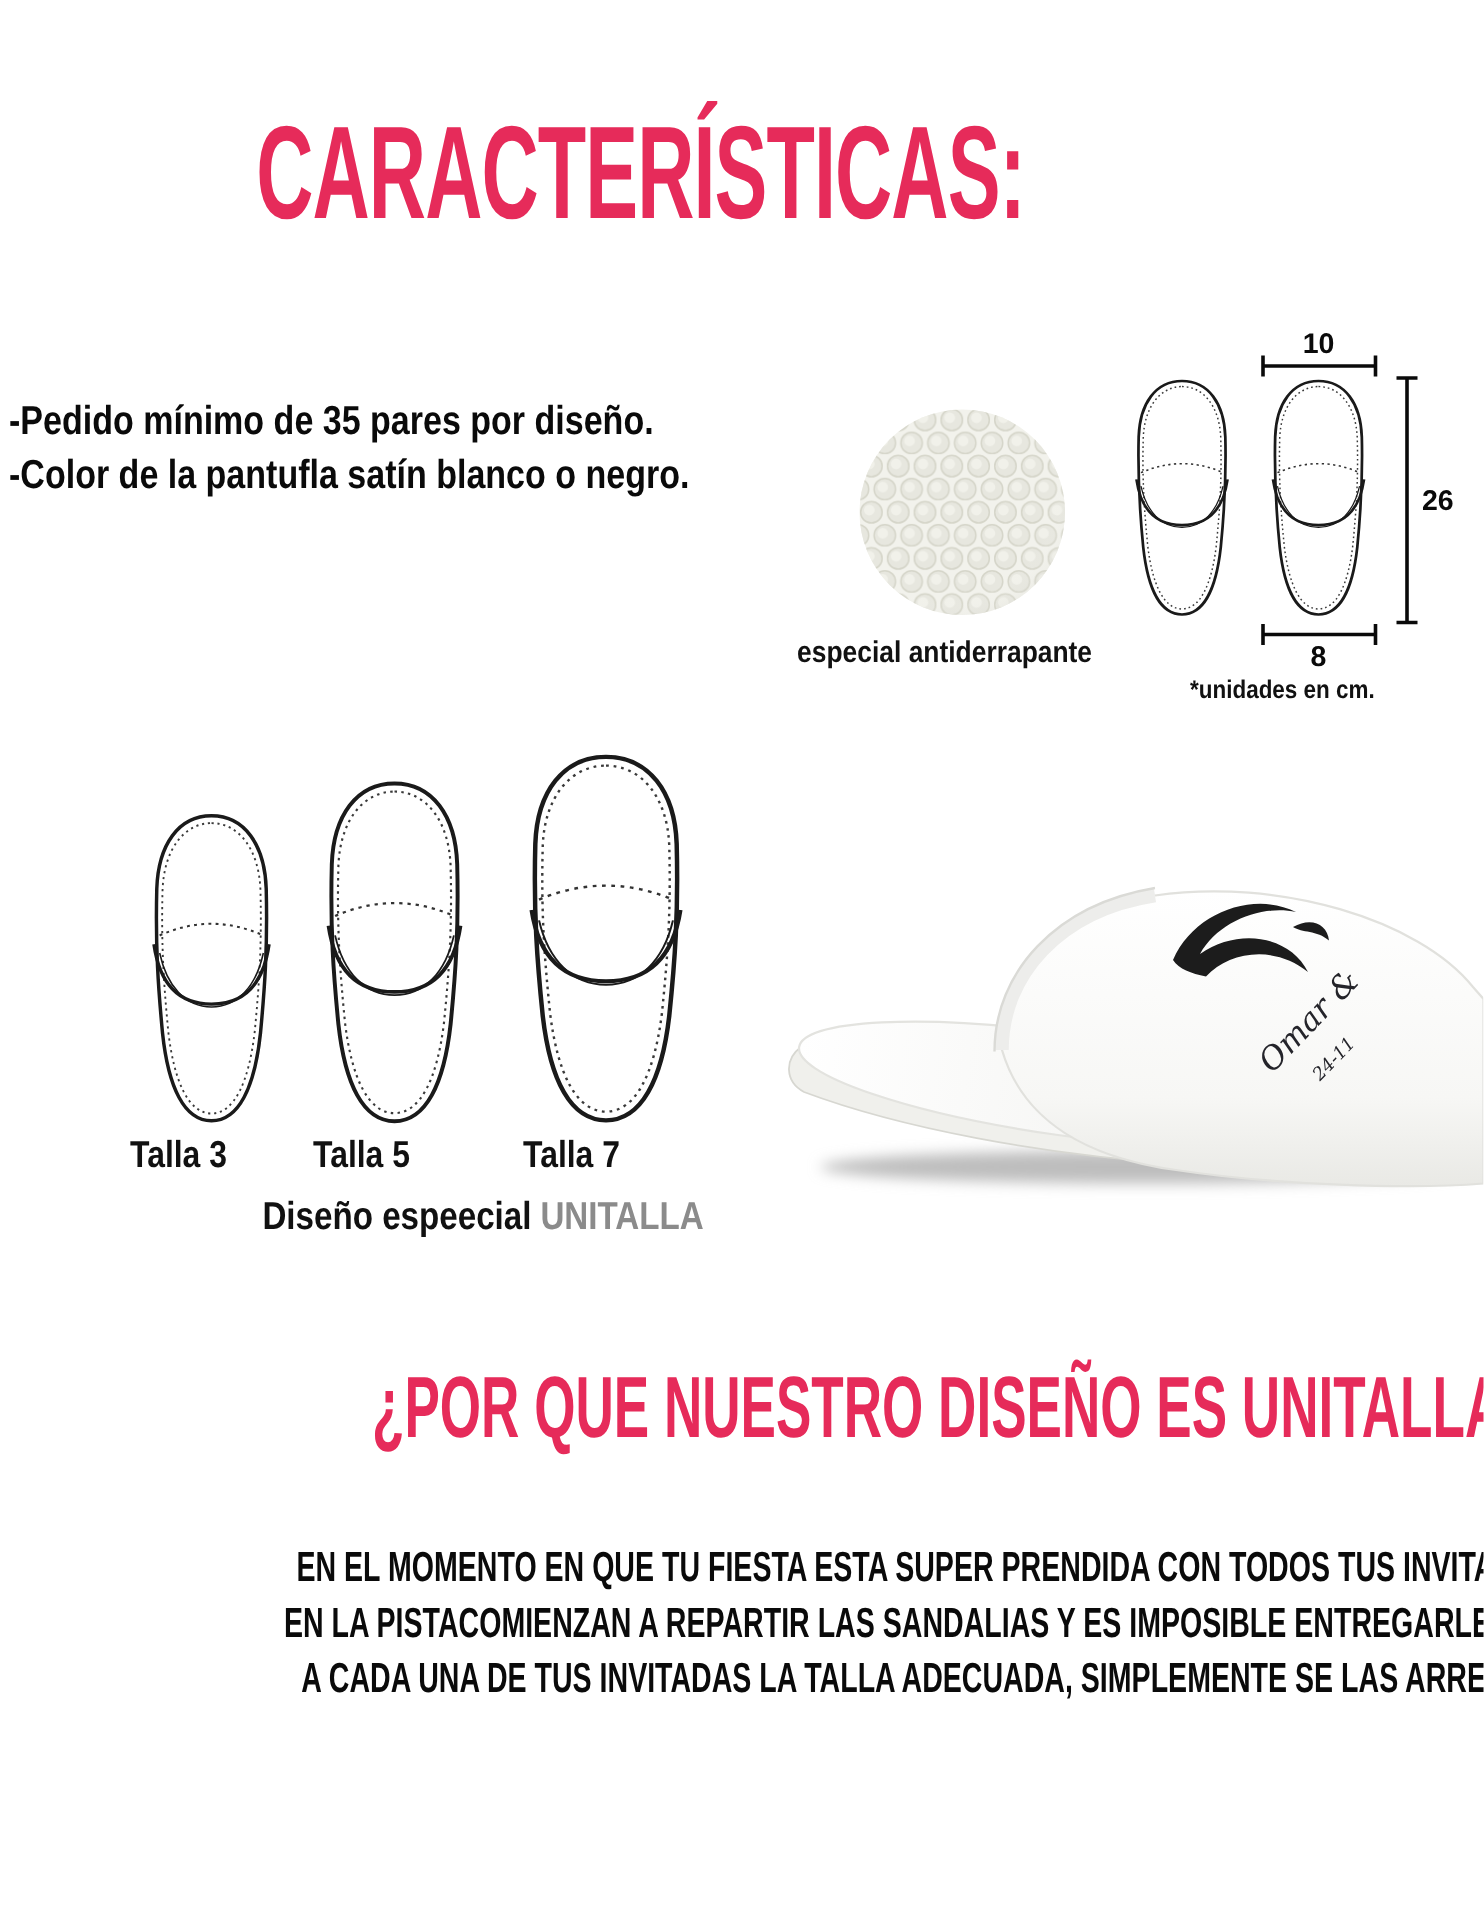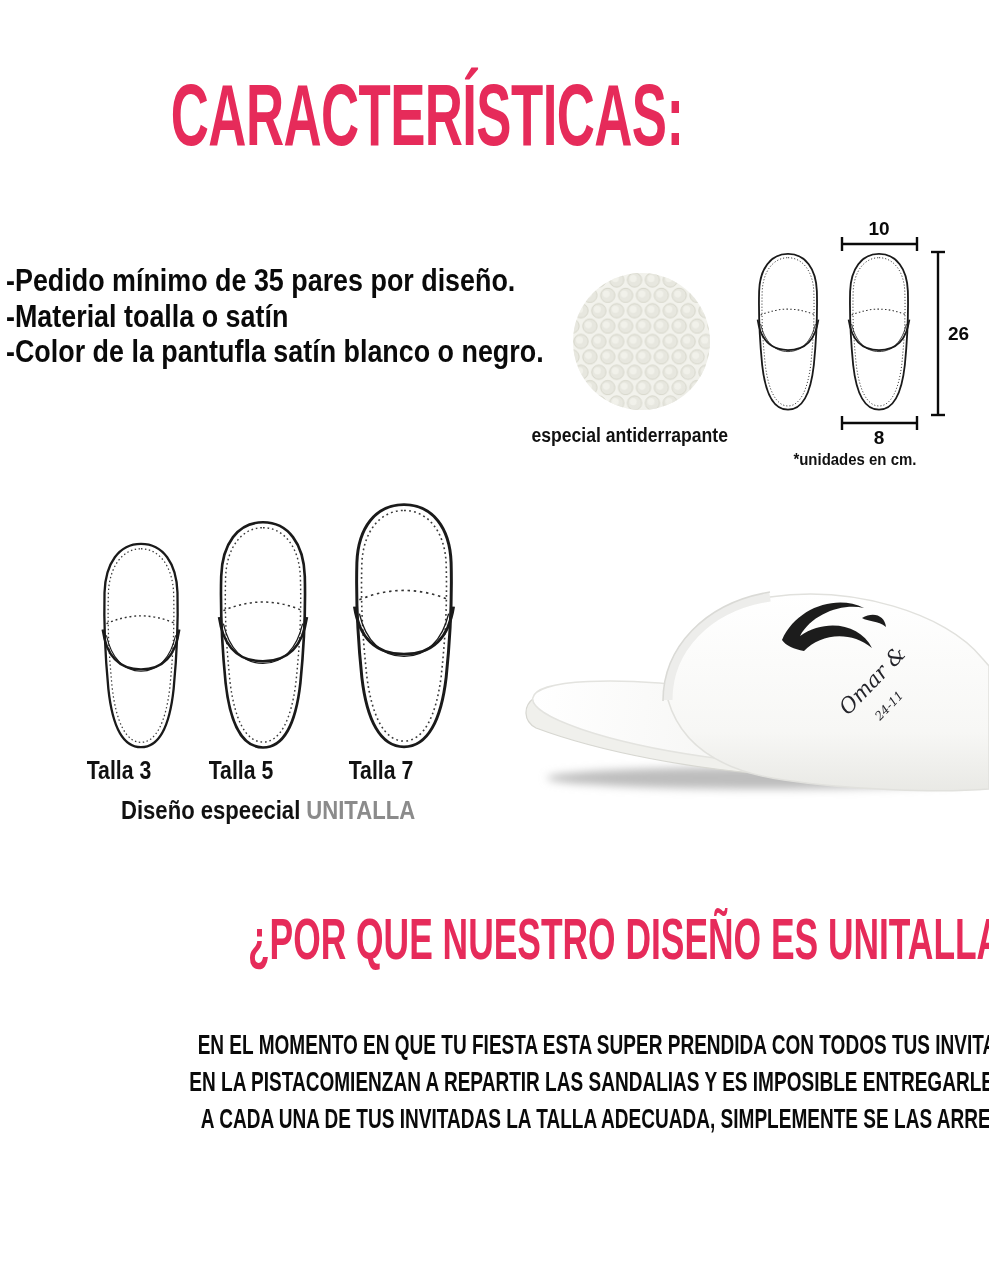--- a/index.html
+++ b/index.html
@@ -17,41 +17,41 @@
   
   .main-title { top:70px; }
   .main-title .cond {
     font-size:88px; line-height:90px; font-weight:bold; letter-spacing:-1px;
     color:var(--accent); transform:scaleX(0.60);
   }
 
   
   .features { top:263px; left:6px; }
   .features .cond-left { transform:scaleX(0.84); }
-  .feature-line { font-size:32px; line-height:35.5px; font-weight:bold; color:#0a0a0a; }
+  .feature-line { font-size:27px; line-height:35.5px; font-weight:bold; color:#0a0a0a; }
 
   
   .sole-circle { left:572px; top:272px; width:139px; height:139px; }
   .sole-caption { left:505px; top:424px; width:250px; text-align:center; }
   .sole-caption .cond { transform:scaleX(0.88); font-size:20px; line-height:23px; font-weight:bold; }
 
   
   .pair-diagram { left:742px; top:222px; }
   .units-note { left:765px; top:450px; width:180px; text-align:center; }
   .units-note .cond { transform:scaleX(0.88); font-size:17px; font-weight:bold; }
   .dim-label { font-family:"Liberation Sans", sans-serif; font-weight:bold; font-size:19px; fill:#0a0a0a; }
 
   
   .slipper-t3 { left:93px;  top:540px; width:96px;  height:214px; }
   .slipper-t5 { left:208px; top:518px; width:110px; height:237px; }
   .slipper-t7 { left:342px; top:500px; width:124px; height:255px; }
   .talla-label { width:120px; top:756px; }
   .talla-label .cond { transform:scaleX(0.85); font-size:25px; font-weight:bold; }
   .talla-3 { left:81px; } .talla-5 { left:203px; } .talla-7 { left:343px; }
-  .design-caption { left:95px; top:795px; width:400px; text-align:left; }
+  .design-caption { left:95px; top:795px; width:400px; text-align:right; }
   .design-caption .cond { transform:scaleX(0.85); font-size:26px; font-weight:bold; }
   .design-caption .hl { color:var(--muted); margin-left:7px; }
 
   
   .product-photo { left:520px; top:578px; width:469px; height:225px; }
   .logo-script { font-family:"DejaVu Serif", serif; font-style:italic; fill:#24242a; }
 
   
   .why-heading { top:908px; }
   .why-heading .cond {
@@ -77,21 +77,20 @@
     </g>
   </defs>
 </svg>
 
 <div class="abs center-wrap main-title">
   <span class="cond">CARACTERÍSTICAS:</span>
 </div>
 
 <div class="abs features">
   <div class="feature-line"><span class="cond-left">-Pedido mínimo de 35 pares por diseño.</span></div>
-  <div class="feature-line"><span class="cond-left">-Material toalla o satín</span></div>
   <div class="feature-line"><span class="cond-left">-Color de la pantufla satín blanco o negro.</span></div>
 </div>
 
 <svg class="abs sole-circle" viewBox="0 0 140 140">
   <defs>
     <pattern id="dimples" width="18" height="31" patternUnits="userSpaceOnUse">
       <circle cx="9" cy="8" r="7.2" fill="#e7e7df" stroke="#d5d5c9" stroke-width="1"></circle>
       <circle cx="7.6" cy="6.6" r="3.6" fill="#f1f1ea"></circle>
       <circle cx="0" cy="23.5" r="7.2" fill="#e7e7df" stroke="#d5d5c9" stroke-width="1"></circle>
       <circle cx="-1.4" cy="22.1" r="3.6" fill="#f1f1ea"></circle>

